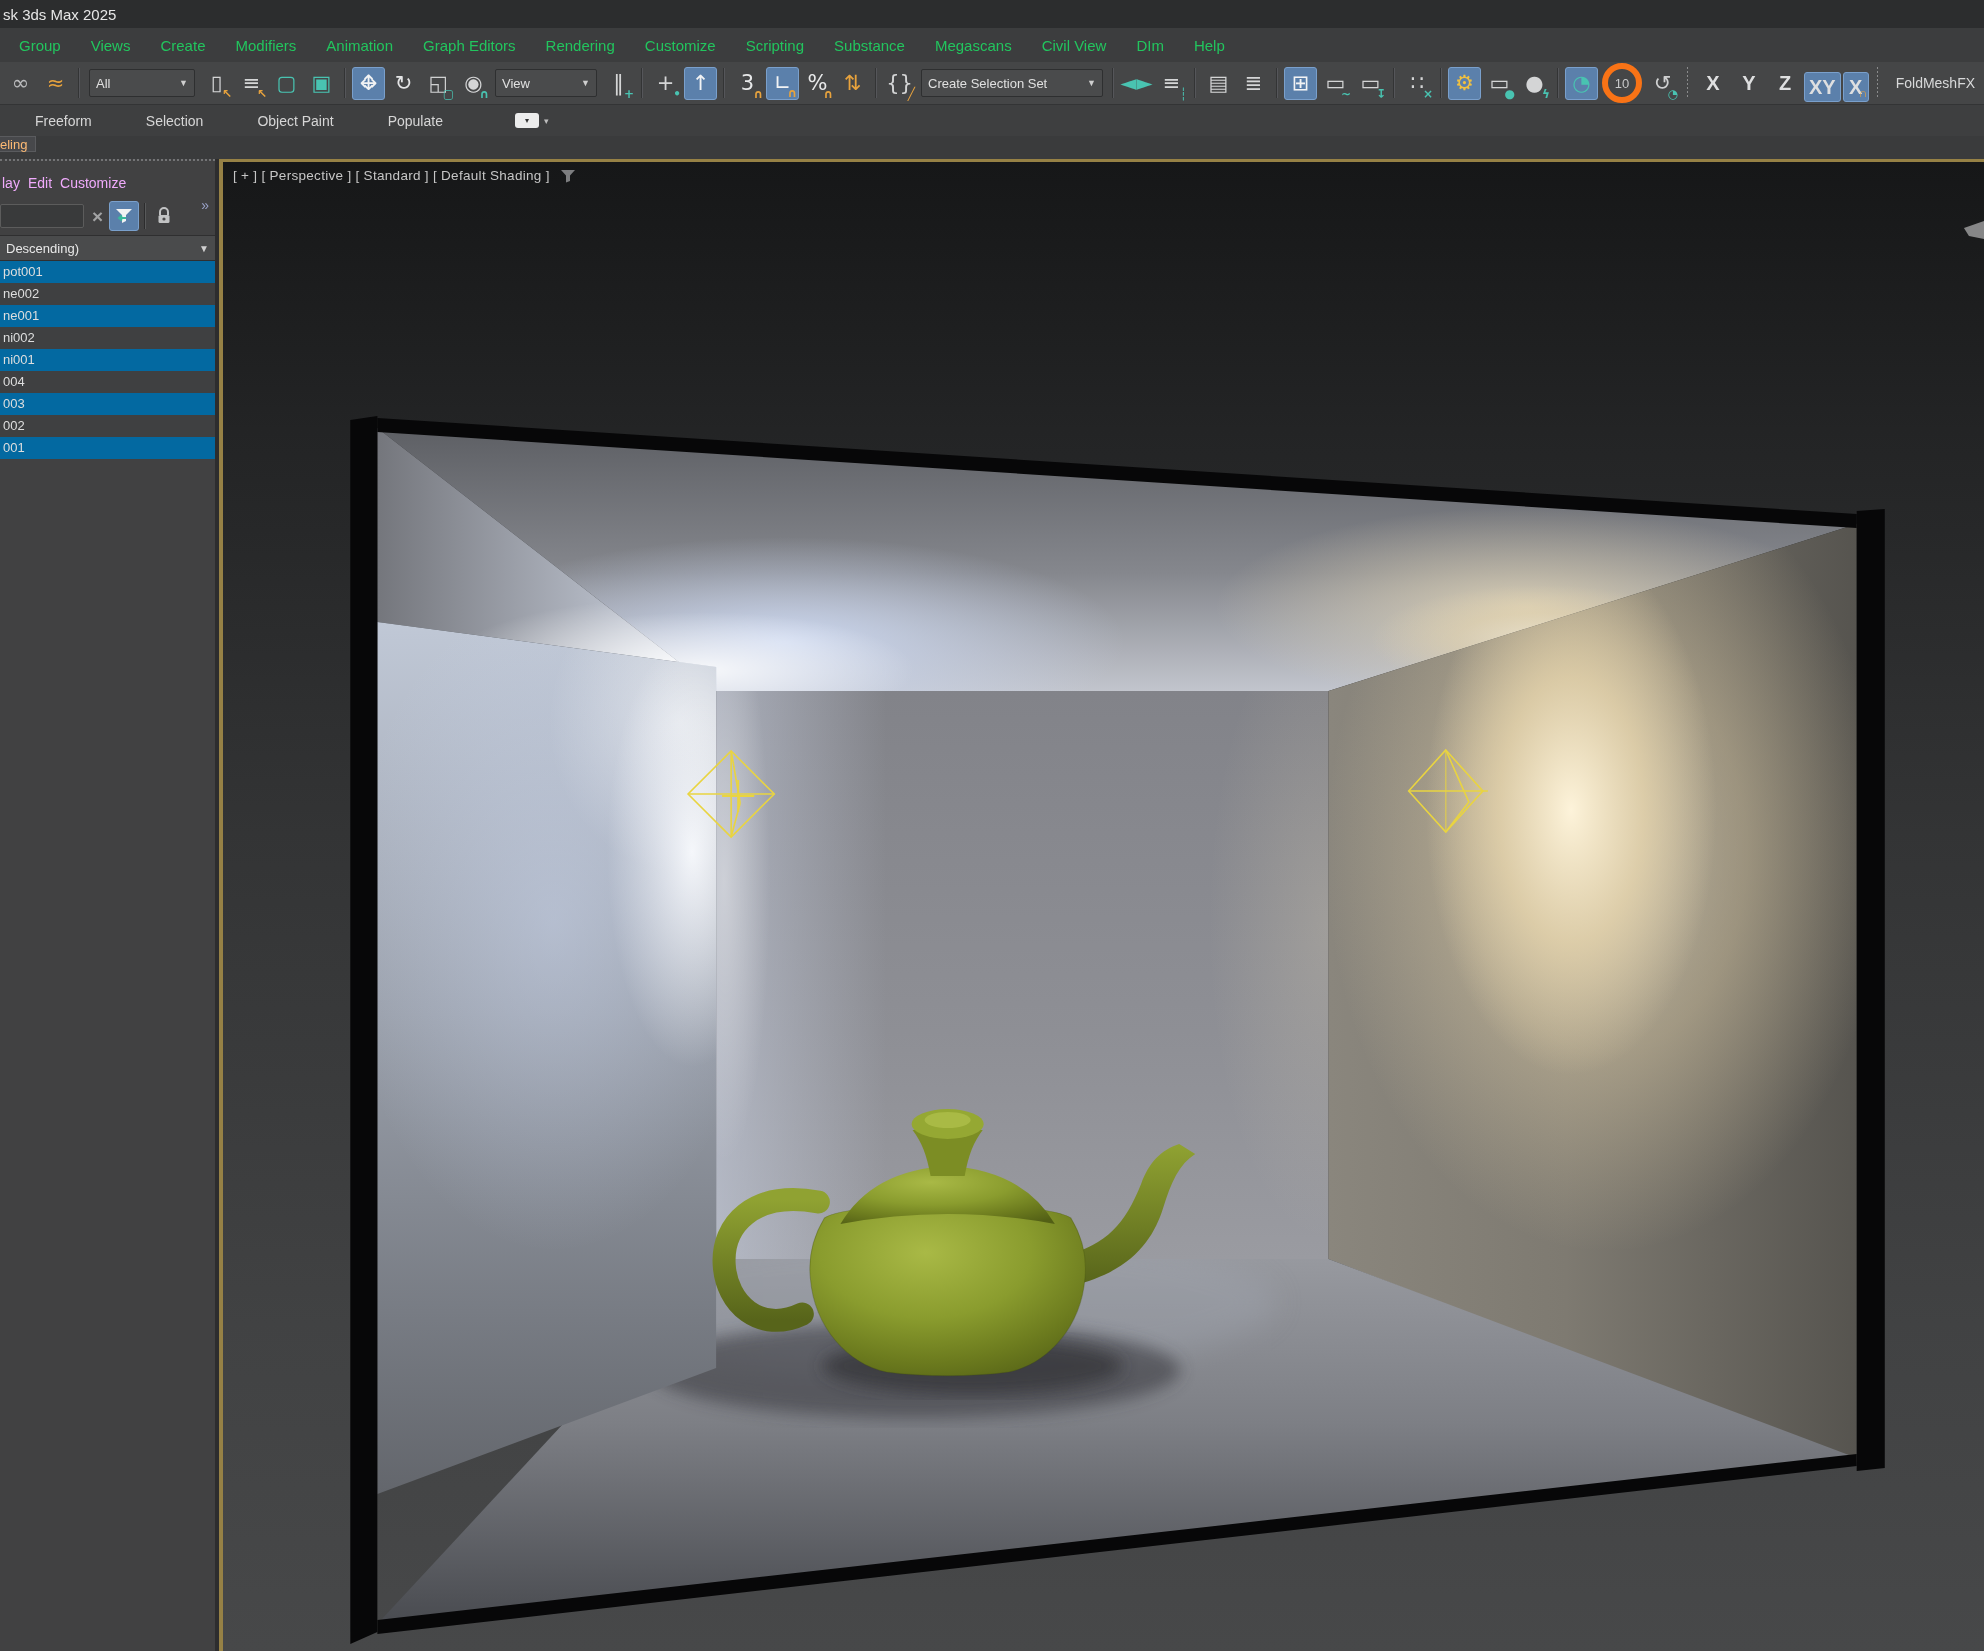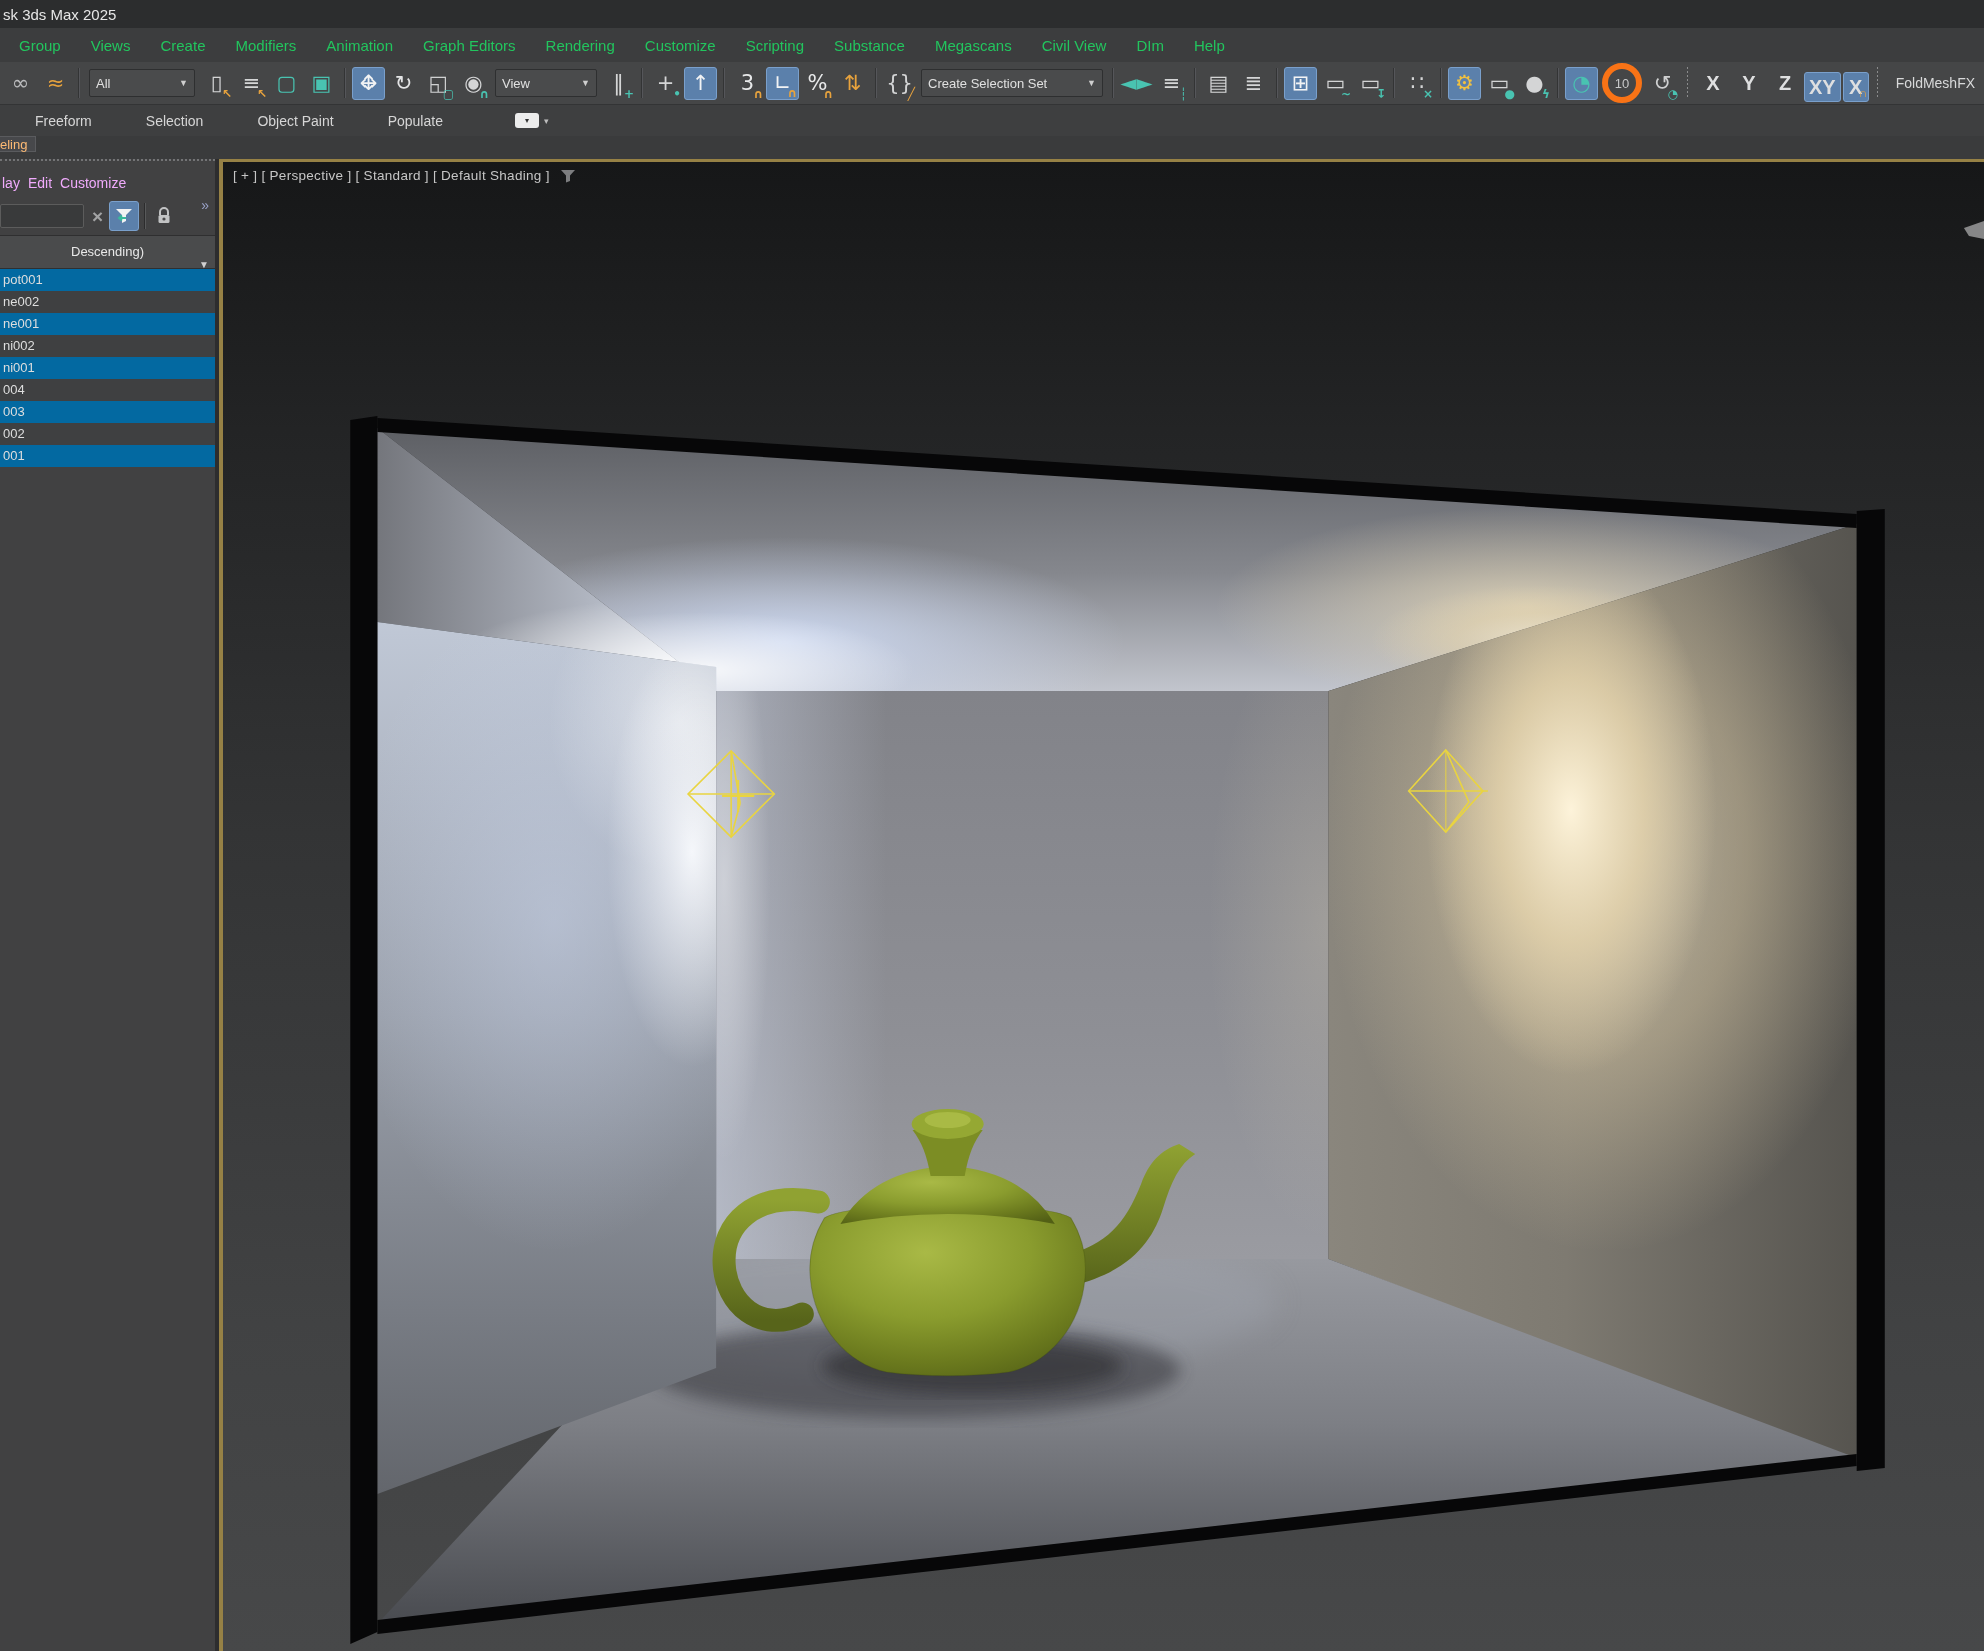--- a/index.html
+++ b/index.html
@@ -67,21 +67,21 @@
   .sx-search{display:flex;align-items:center;height:38px;padding-left:0;}
   .sx-input{width:84px;height:24px;background:#393a3b;border:1px solid #5c5c5c;
             border-radius:2px;color:#ddd;font-size:12px;padding:0 4px;box-sizing:border-box;}
   .sx-clear{color:#a2a3a4;font-size:19px;font-weight:bold;margin:0 6px 0 8px;line-height:1;}
   .sx-filter{width:30px;height:30px;background:#5b80ab;border:1px solid #7aa0cc;
              border-radius:3px;display:flex;align-items:center;justify-content:center;box-sizing:border-box;}
   .sx-vsep{width:1px;height:26px;background:#2c2c2d;border-right:1px solid #58595a;margin:0 5px;}
   .sx-lock{width:26px;height:28px;display:flex;align-items:center;justify-content:center;}
   .sx-more{margin-left:auto;margin-right:6px;color:#9aa2c8;font-size:14px;align-self:flex-start;}
   .sx-sort{height:24px;background:#4a4b4c;border-top:1px solid #2f2f30;border-bottom:1px solid #2f2f30;
-           display:flex;align-items:center;color:#e8e8e8;font-size:13px;padding:8px 6px 0 6px;flex-direction:column;}
+           display:flex;align-items:center;color:#e8e8e8;font-size:13px;padding:0 6px 0 6px;}
   .sx-sort .arrow{margin-left:auto;font-size:10px;color:#d0d0d0;}
   .sx-row{height:22px;line-height:22px;color:#dedede;font-size:13px;padding-left:3px;}
   .sx-row.odd{background:#0369a1;}
   .sx-row.even{background:#3f4041;}
 </style>
 </head>
 <body>
 
 <div class="app">
 

